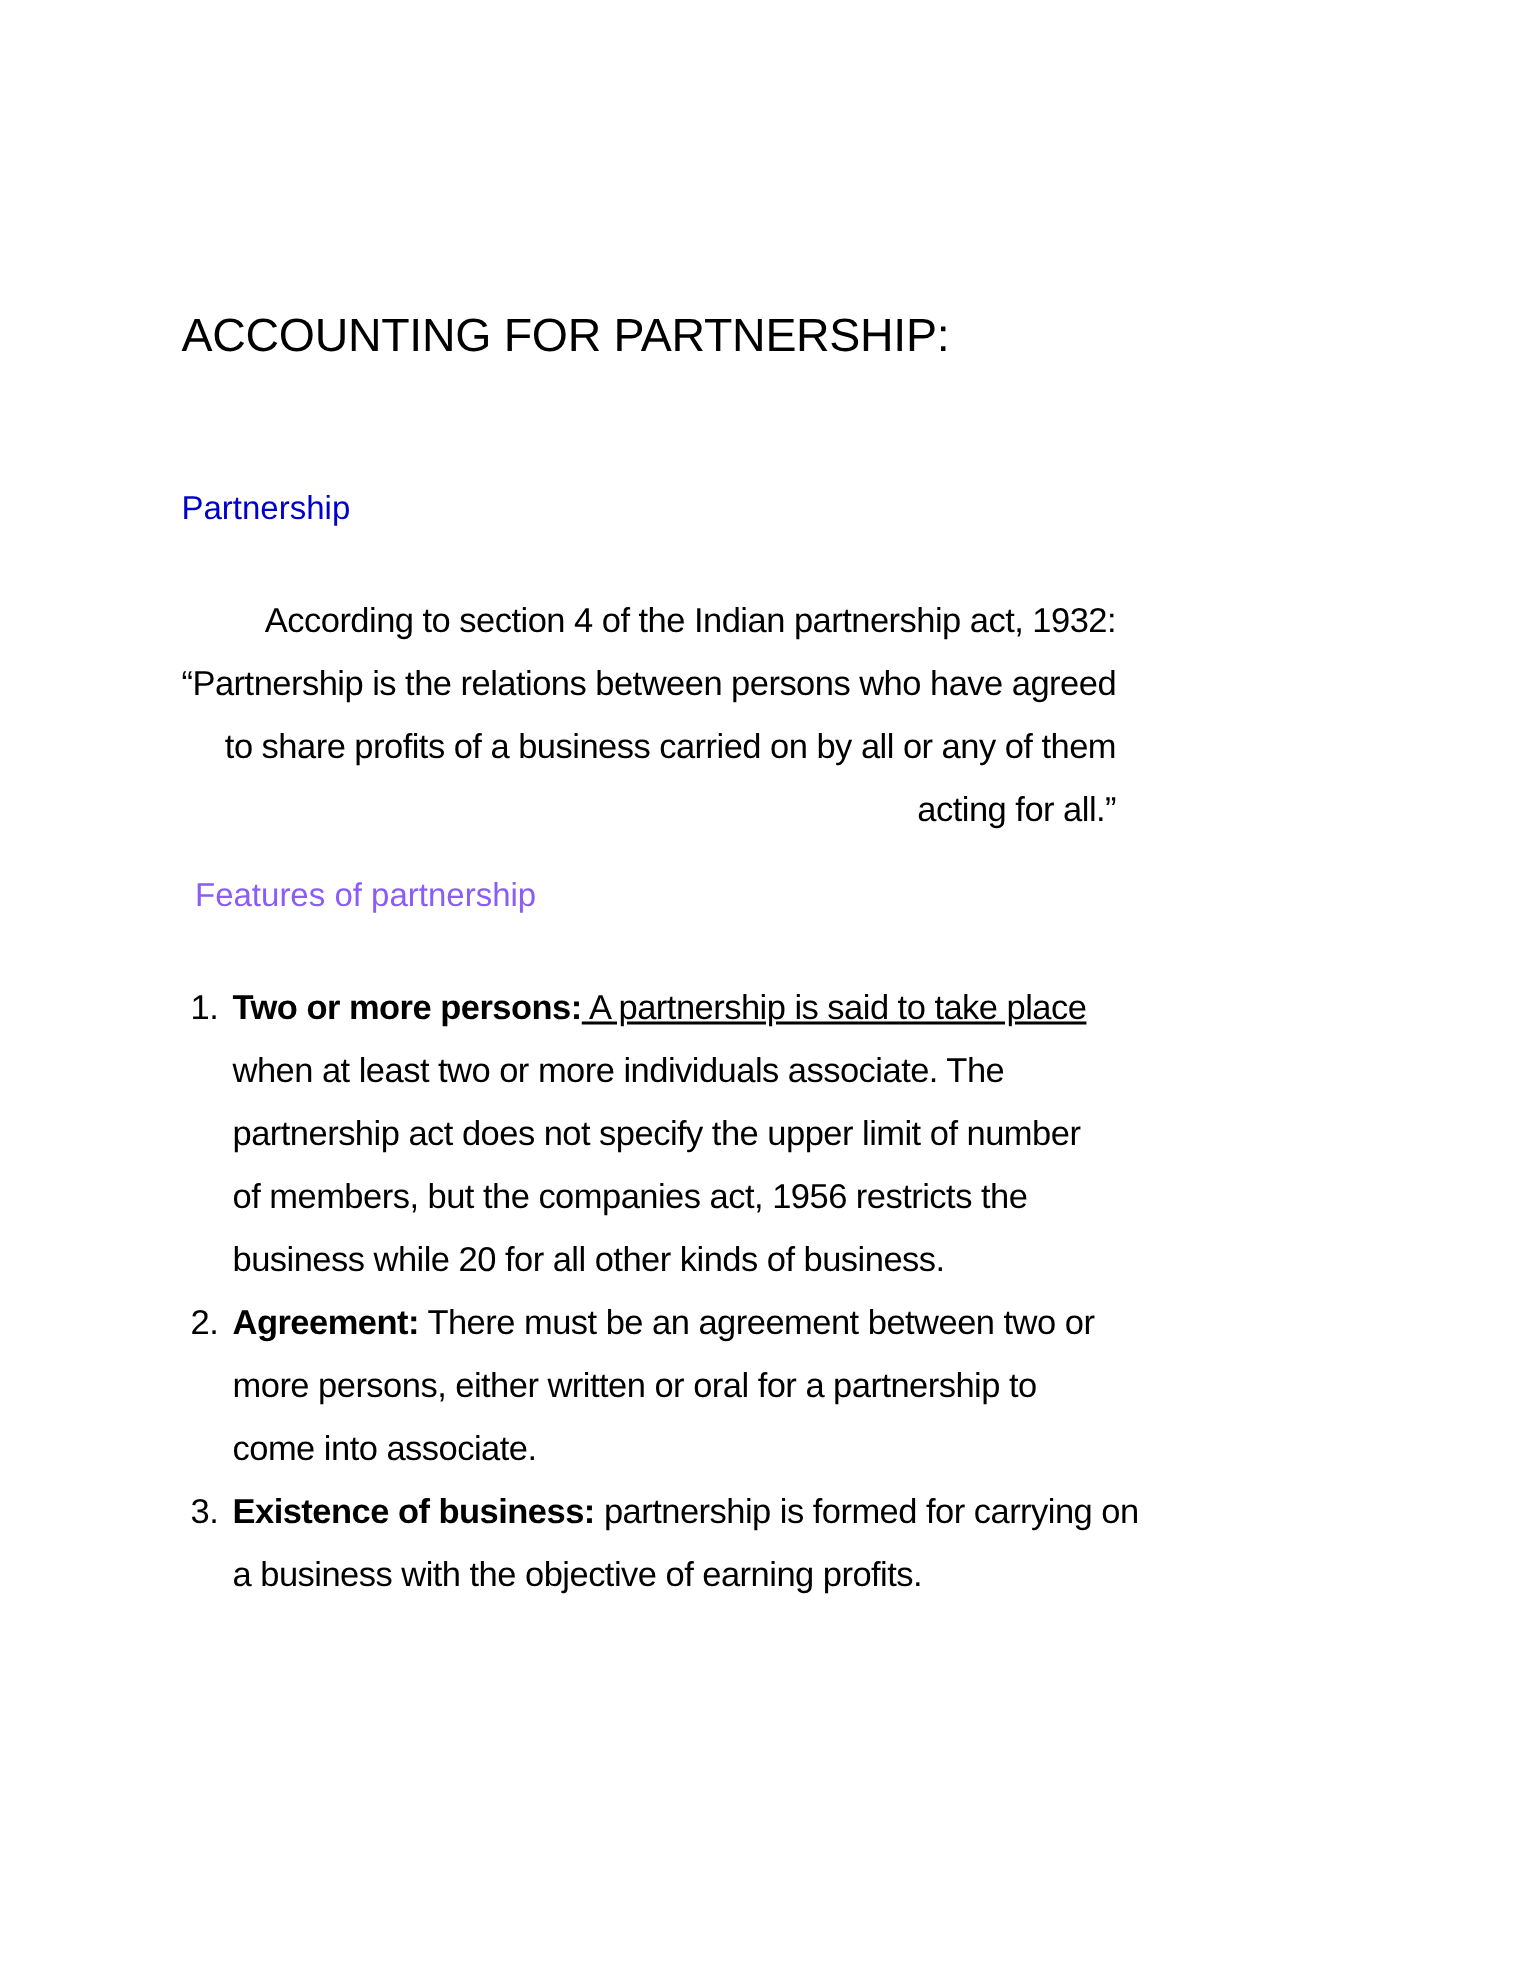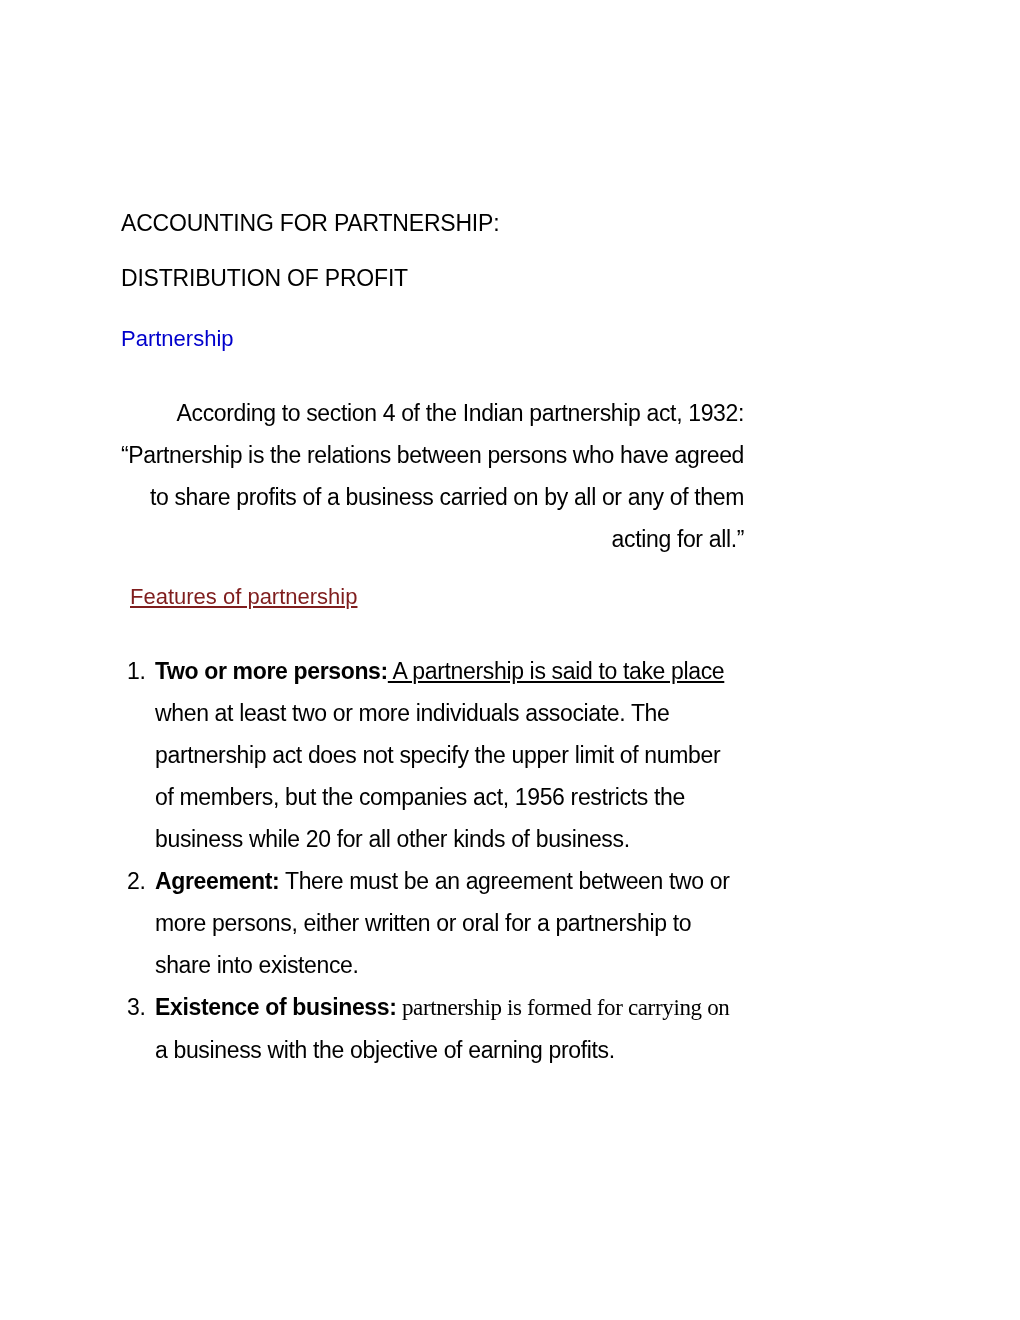--- a/index.html
+++ b/index.html
@@ -20,21 +20,21 @@
       left: 121px;
       top: 0;
       width: 790px;
     }
     .doc-title {
       position: absolute;
       left: 0;
       top: 196px;
       margin: 0;
       font-weight: normal;
-      font-size: 23px;
+      font-size: 31px;
       line-height: 55px;
       letter-spacing: -0.2px;
       white-space: nowrap;
     }
     .h-blue {
       margin: 0;
       font-weight: normal;
       color: #0000cc;
       font-size: 22px;
       white-space: nowrap;
@@ -77,49 +77,48 @@
     .feature-term { font-weight: bold; }
     .line { display: block; }
   </style>
 </head>
 <body>
 
 <div class="page">
 
   <h1 class="doc-title">
     <span class="line">ACCOUNTING FOR PARTNERSHIP:</span>
-    <span class="line">DISTRIBUTION OF PROFIT</span>
   </h1>
 
   <h2 class="h-blue h-partnership" style="color: rgb(0, 0, 204);">Partnership</h2>
 
   <p class="body-text">
     <span class="line">According to section 4 of the Indian partnership act, 1932:</span>
     <span class="line">“Partnership is the relations between persons who have agreed</span>
     <span class="line">to share profits of a business carried on by all or any of them</span>
     <span class="line">acting for all.”</span>
   </p>
 
-  <h2 class="h-blue h-features" style="color: #7f1d1d; text-decoration: underline;">Features of partnership</h2>
+  <h2 class="h-blue h-features" style="color: #8b5cf6;">Features of partnership</h2>
 
   <ol class="feature-list">
     <li class="feature-item">
       <span class="feature-num">1.</span>
       <span class="line"><span class="feature-term">Two or more persons:</span><span style="white-space: pre; text-decoration: underline;"> A partnership is said to take place</span></span>
       <span class="line">when at least two or more individuals associate. The</span>
       <span class="line">partnership act does not specify the upper limit of number</span>
       <span class="line">of members, but the companies act, 1956 restricts the</span>
       <span class="line">business while 20 for all other kinds of business.</span>
     </li>
     <li class="feature-item">
       <span class="feature-num">2.</span>
       <span class="line"><span class="feature-term">Agreement:</span><span style="white-space: pre;"> There must be an agreement between two or</span></span>
       <span class="line">more persons, either written or oral for a partnership to</span>
-      <span class="line">share into existence.</span>
+      <span class="line">come into associate.</span>
     </li>
     <li class="feature-item">
       <span class="feature-num">3.</span>
-      <span class="line"><span class="feature-term">Existence of business:</span><span style="white-space: pre; font-family: Liberation Serif, serif;"> partnership is formed for carrying on</span></span>
+      <span class="line"><span class="feature-term">Existence of business:</span><span style="white-space: pre;"> partnership is formed for carrying on</span></span>
       <span class="line">a business with the objective of earning profits.</span>
     </li>
   </ol>
 
 </div>
 
 </body></html>

